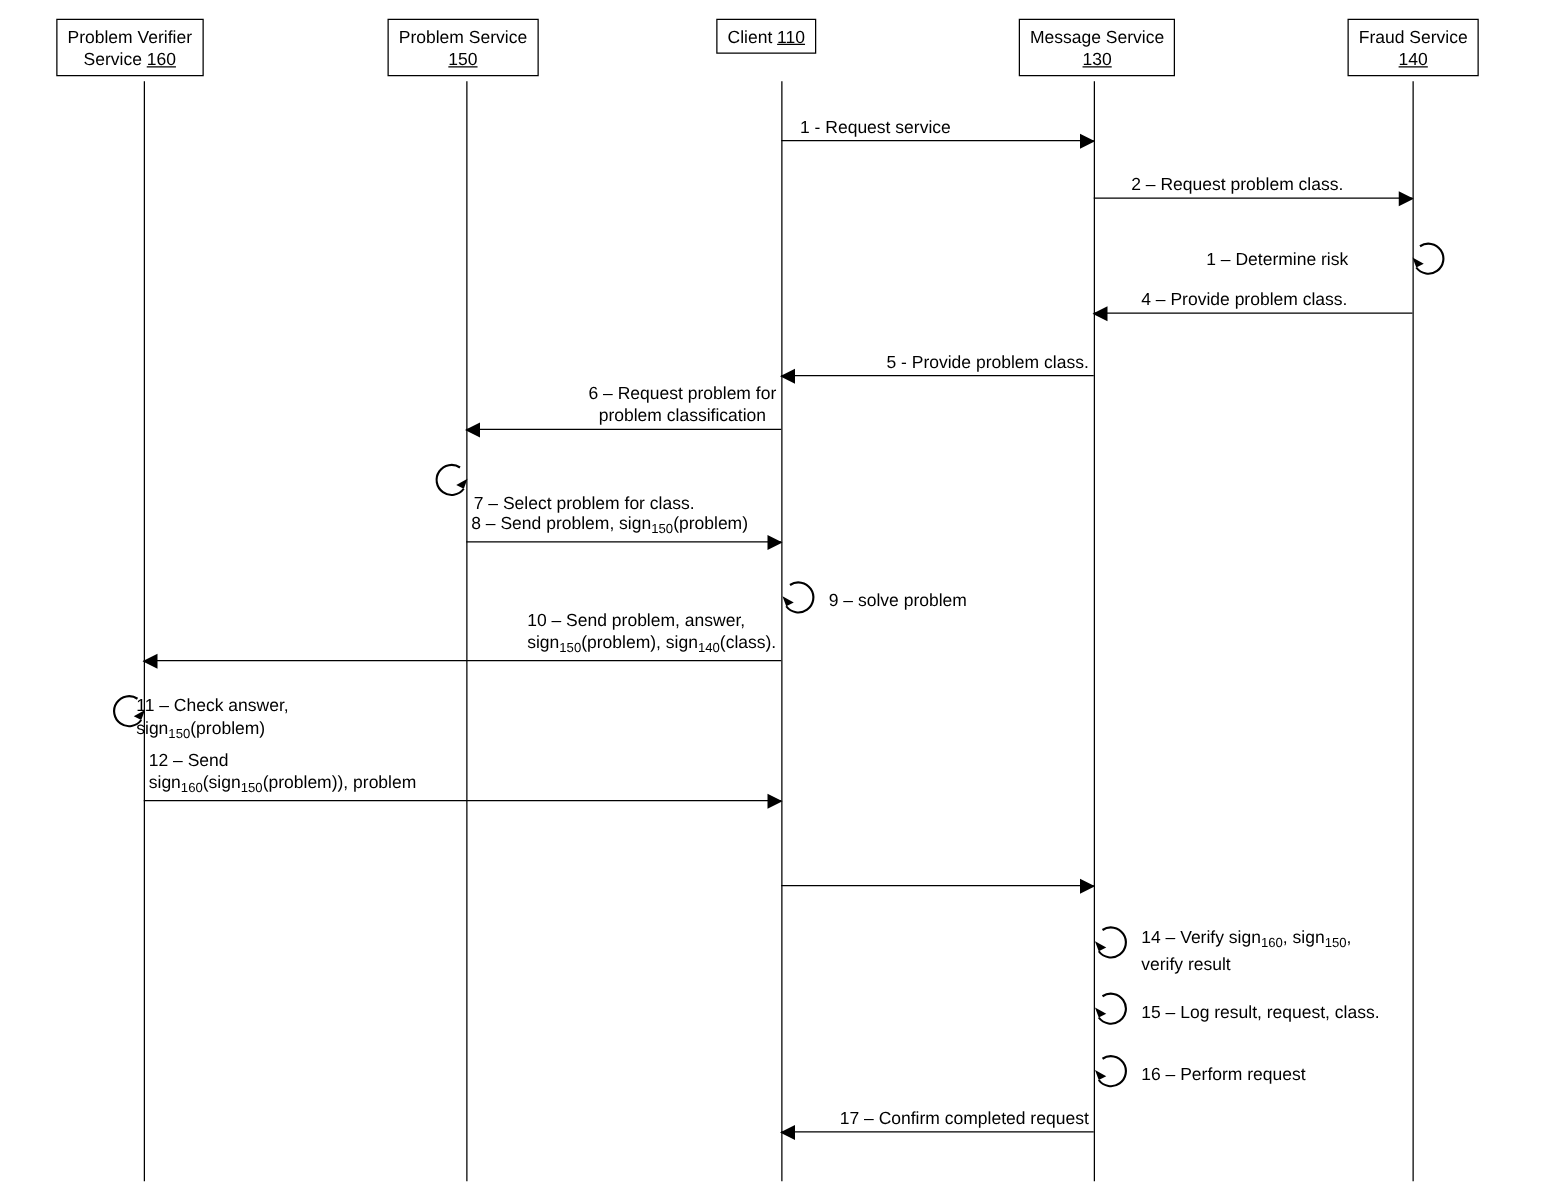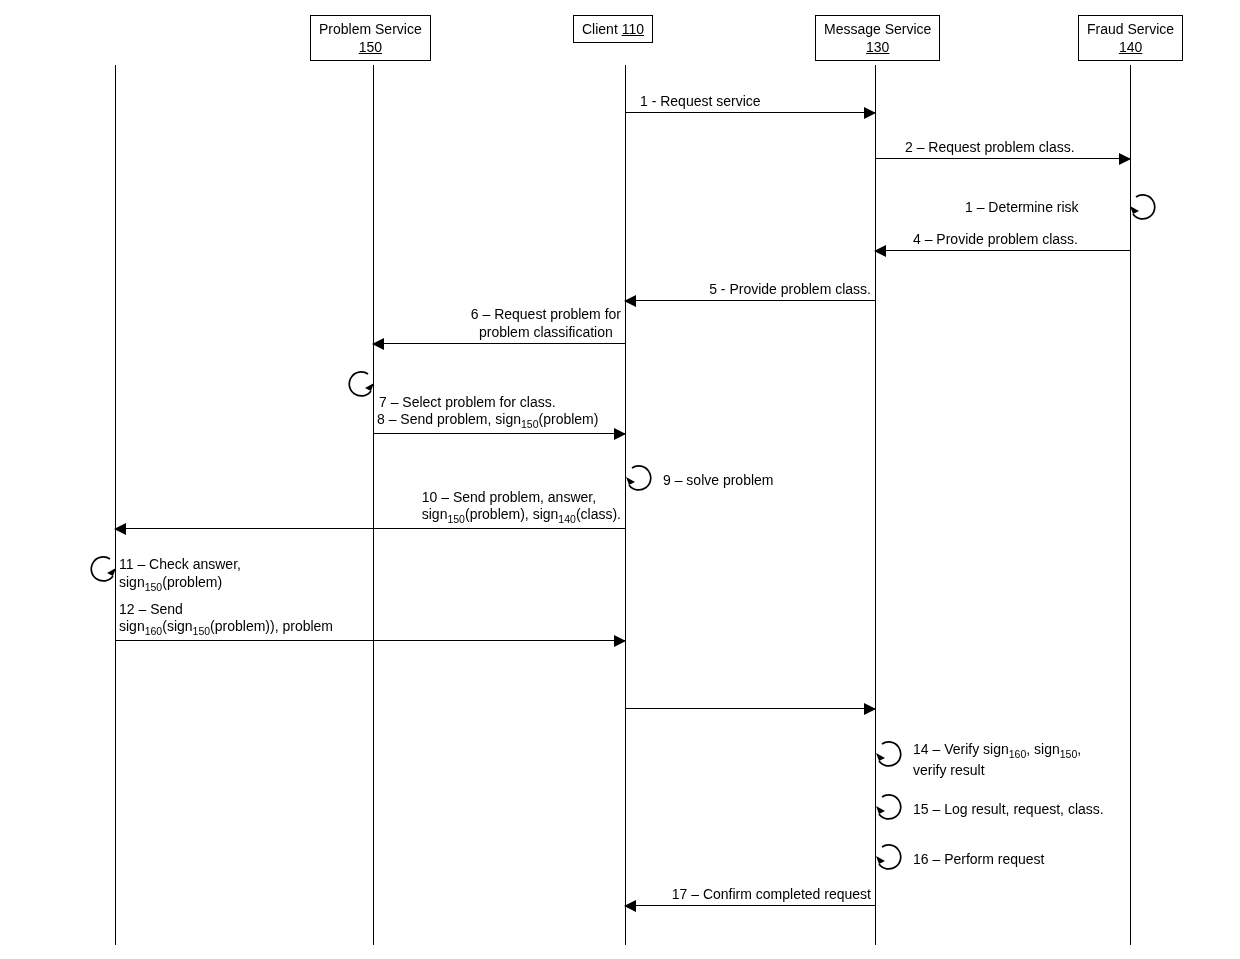--- a/index.html
+++ b/index.html
@@ -72,20 +72,25 @@
     white-space: nowrap;
     line-height: 1.3;
   }
   sub { font-size: 0.75em; }
 </style>
 </head>
 <body>
 
 <div class="diagram" data-name="sequence-diagram">
 
+  <div class="actor-box" style="left:30px;" data-name="actor-verifier">
+    <span data-name="actor-verifier-name">Problem Verifier</span><br>
+    <span data-name="actor-verifier-service">Service</span>
+    <span class="underline" data-name="actor-verifier-id">160</span>
+  </div>
   <div class="actor-box" style="left:295px;" data-name="actor-problem">
     <span data-name="actor-problem-name">Problem Service</span><br>
     <span class="underline" data-name="actor-problem-id">150</span>
   </div>
   <div class="actor-box" style="left:558px;" data-name="actor-client">
     <span data-name="actor-client-name">Client</span>
     <span class="underline" data-name="actor-client-id">110</span>
   </div>
   <div class="actor-box" style="left:800px;" data-name="actor-message">
     <span data-name="actor-message-name">Message Service</span><br>
@@ -159,21 +164,21 @@
       <span data-name="msg-10b">sign<sub>150</sub>(problem), sign<sub>140</sub>(class).</span>
     </div>
   </div>
 
   <div class="self-loop" style="left:71px; top:540px;" data-name="msg-11-loop">
     <svg width="30" height="30" viewBox="0 0 30 30">
       <path d="M 24 4 A 12 12 0 1 0 27 21" fill="none" stroke="black" stroke-width="1.7"></path>
       <path d="M 27 21 L 30 13 L 21 18 Z" fill="black"></path>
     </svg>
   </div>
-  <div class="self-label" style="left:104px; top:540px;" data-name="msg-11-label">
+  <div class="self-label" style="left:94px; top:540px;" data-name="msg-11-label">
     <span data-name="msg-11a">11 – Check answer,</span><br>
     <span data-name="msg-11b">sign<sub>150</sub>(problem)</span>
   </div>
 
   <div class="msg arrow-right" style="left:100px; width:510px; top:625px;" data-name="msg-12">
     <div class="label above left" data-name="msg-12-label">
       <span data-name="msg-12a">12 – Send</span><br>
       <span data-name="msg-12b">sign<sub>160</sub>(sign<sub>150</sub>(problem)), problem</span>
     </div>
   </div>

